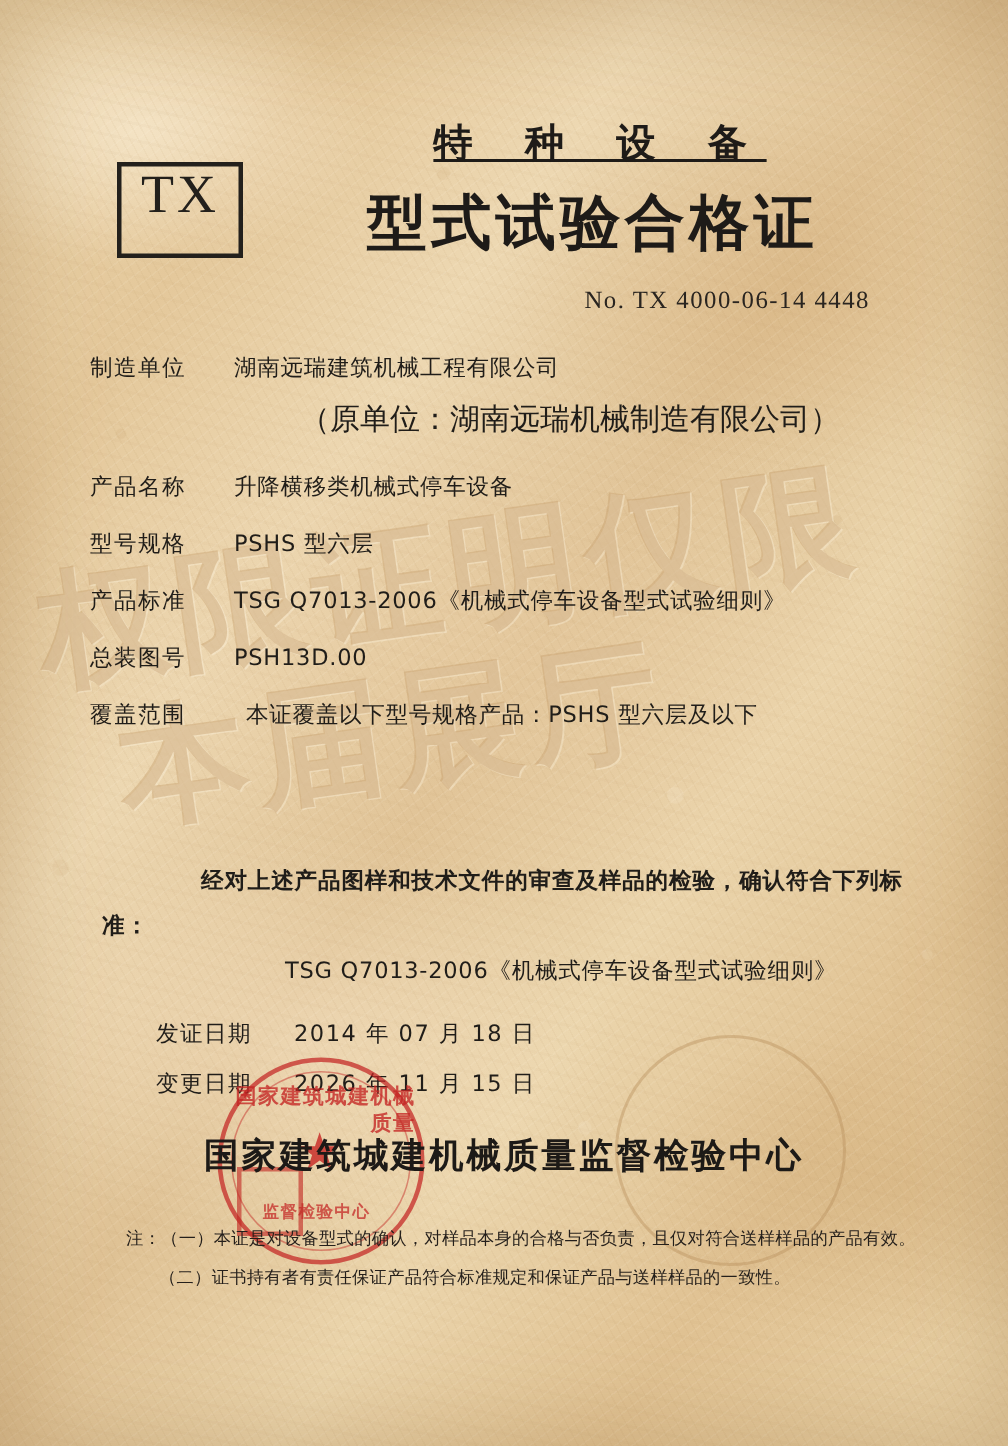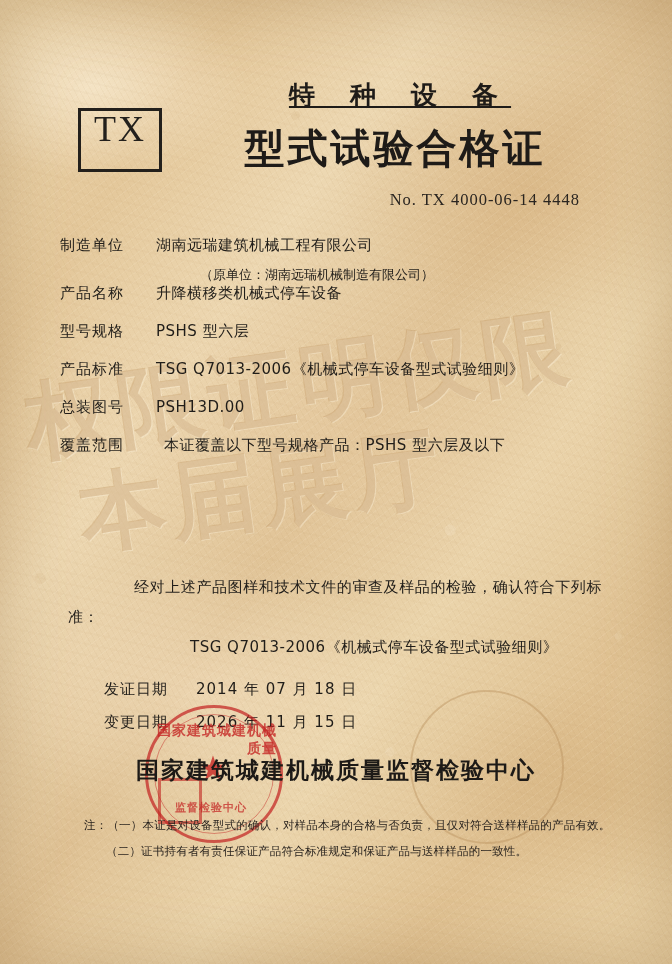--- a/index.html
+++ b/index.html
@@ -150,36 +150,38 @@
   }
   .val {
     font-family: "DejaVu Sans", sans-serif;
     font-size: 15px;
     color: #201d19;
     letter-spacing: 0.5px;
   }
   .subrow {
     padding-left: 200px;
     margin-top: -8px;
-    font-family: "DejaVu Sans", sans-serif;
-    font-size: 13px;
+    margin-bottom: 22px;
+    font-family: "DejaVu Sans", sans-serif;
+    font-size: 20px;
     color: #201d19;
   }
   .row.wide .lbl { flex: 0 0 104px; width: 104px; }
 
   .para {
     position: absolute;
     left: 104px;
     right: 66px;
     top: 572px;
     font-family: "DejaVu Sans", sans-serif;
     font-size: 15px;
     line-height: 30px;
     color: #201d19;
     letter-spacing: 0.6px;
+    font-weight: bold;
   }
   .para .indent { display: inline-block; width: 30px; }
   .para .line2 { display: block; margin-left: -36px; }
 
   .standard {
     position: absolute;
     left: 190px;
     top: 638px;
     font-family: "DejaVu Sans", sans-serif;
     font-size: 15px;

